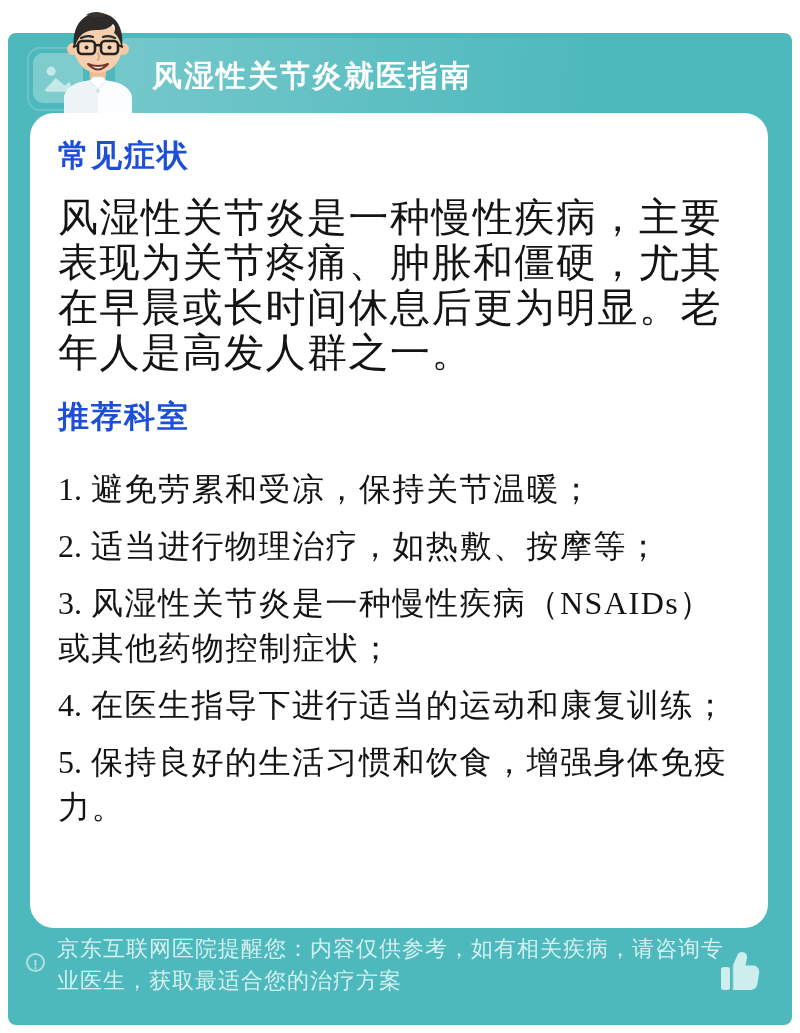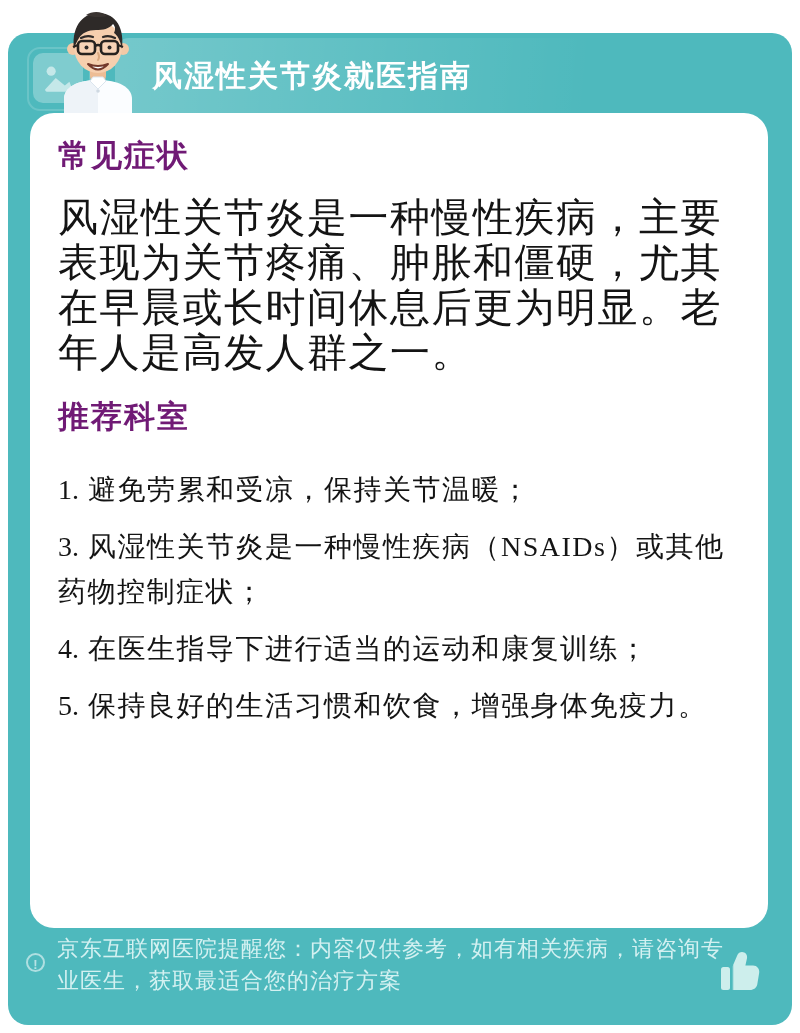--- a/index.html
+++ b/index.html
@@ -6,21 +6,21 @@
   body {
     width: 800px; height: 1033px; overflow: hidden;
     font-family: "Liberation Sans", sans-serif;
     -webkit-font-smoothing: antialiased;
   }
   .canvas { position: relative; width: 800px; height: 1033px; background: #ffffff; }
 
   
   .app {
     position: absolute; left: 8px; top: 33px; width: 784px; height: 992px;
-    background: #4eb9bd; border-radius: 20px;
+    background: #4eb9bd; border-radius: 8px;
   }
 
   
   .header-band {
     position: absolute; left: 107px; top: 5px; right: 20px; height: 76px;
     border-radius: 14px;
     background: linear-gradient(95deg, rgba(255,255,255,0.22) 0%, rgba(255,255,255,0.10) 38%, rgba(255,255,255,0) 72%);
   }
 
   
@@ -48,31 +48,31 @@
 
   
   .card {
     position: absolute; left: 22px; top: 80px; width: 738px; height: 815px;
     background: #ffffff; border-radius: 24px; z-index: 2;
     box-sizing: border-box; padding: 23px 26px 0 28px;
     color: #111111;
   }
   .card h2 {
     margin: 0; font-size: 31px; line-height: 40px; font-weight: 700;
-    letter-spacing: 2px; color: #701a75;
+    letter-spacing: 2px; color: #1d4ed8;
   }
   .card h2.h-mid { margin-top: 22px; }
   .para {
     margin: 19px 0 0; font-size: 40px; line-height: 45px;
     letter-spacing: 1.5px; color: #141414;
   }
   .dept { margin: 24px 0 0; font-size: 30px; line-height: 45px; letter-spacing: 1.5px; color: #141414; }
   .tips { margin-top: 30px; }
   .tip {
-    margin: 0 0 12px; font-size: 28px; line-height: 45px;
+    margin: 0 0 12px; font-size: 32px; line-height: 45px;
     letter-spacing: 1.5px; color: #141414;
     font-family: "Liberation Serif", "Liberation Sans", sans-serif;
   }
   .tip .num { margin-right: 9px; letter-spacing: 0; }
 
   
   .footer {
     position: absolute; left: 10px; bottom: 8px; width: 760px; height: 90px;
   }
   .info-icon {
@@ -145,20 +145,21 @@
     <div class="title">风湿性关节炎就医指南</div>
 
     <div class="card">
       <h2>常见症状</h2>
       <p class="para">风湿性关节炎是一种慢性疾病，主要表现为关节疼痛、肿胀和僵硬，尤其在早晨或长时间休息后更为明显。老年人是高发人群之一。</p>
 
       <h2 class="h-mid">推荐科室</h2>
 
       <div class="tips">
         <p class="tip"><span class="num">1.</span><span>避免劳累和受凉，保持关节温暖；</span></p>
+        <p class="tip"><span class="num">2.</span><span>适当进行物理治疗，如热敷、按摩等；</span></p>
         <p class="tip"><span class="num">3.</span><span>风湿性关节炎是一种慢性疾病（NSAIDs）或其他药物控制症状；</span></p>
         <p class="tip"><span class="num">4.</span><span>在医生指导下进行适当的运动和康复训练；</span></p>
         <p class="tip"><span class="num">5.</span><span>保持良好的生活习惯和饮食，增强身体免疫力。</span></p>
       </div>
     </div>
 
     <div class="footer">
       <div class="info-icon">!</div>
       <div class="footer-text">京东互联网医院提醒您：内容仅供参考，如有相关疾病，请咨询专业医生，获取最适合您的治疗方案</div>
       <svg class="thumb" viewBox="0 0 48 48">

